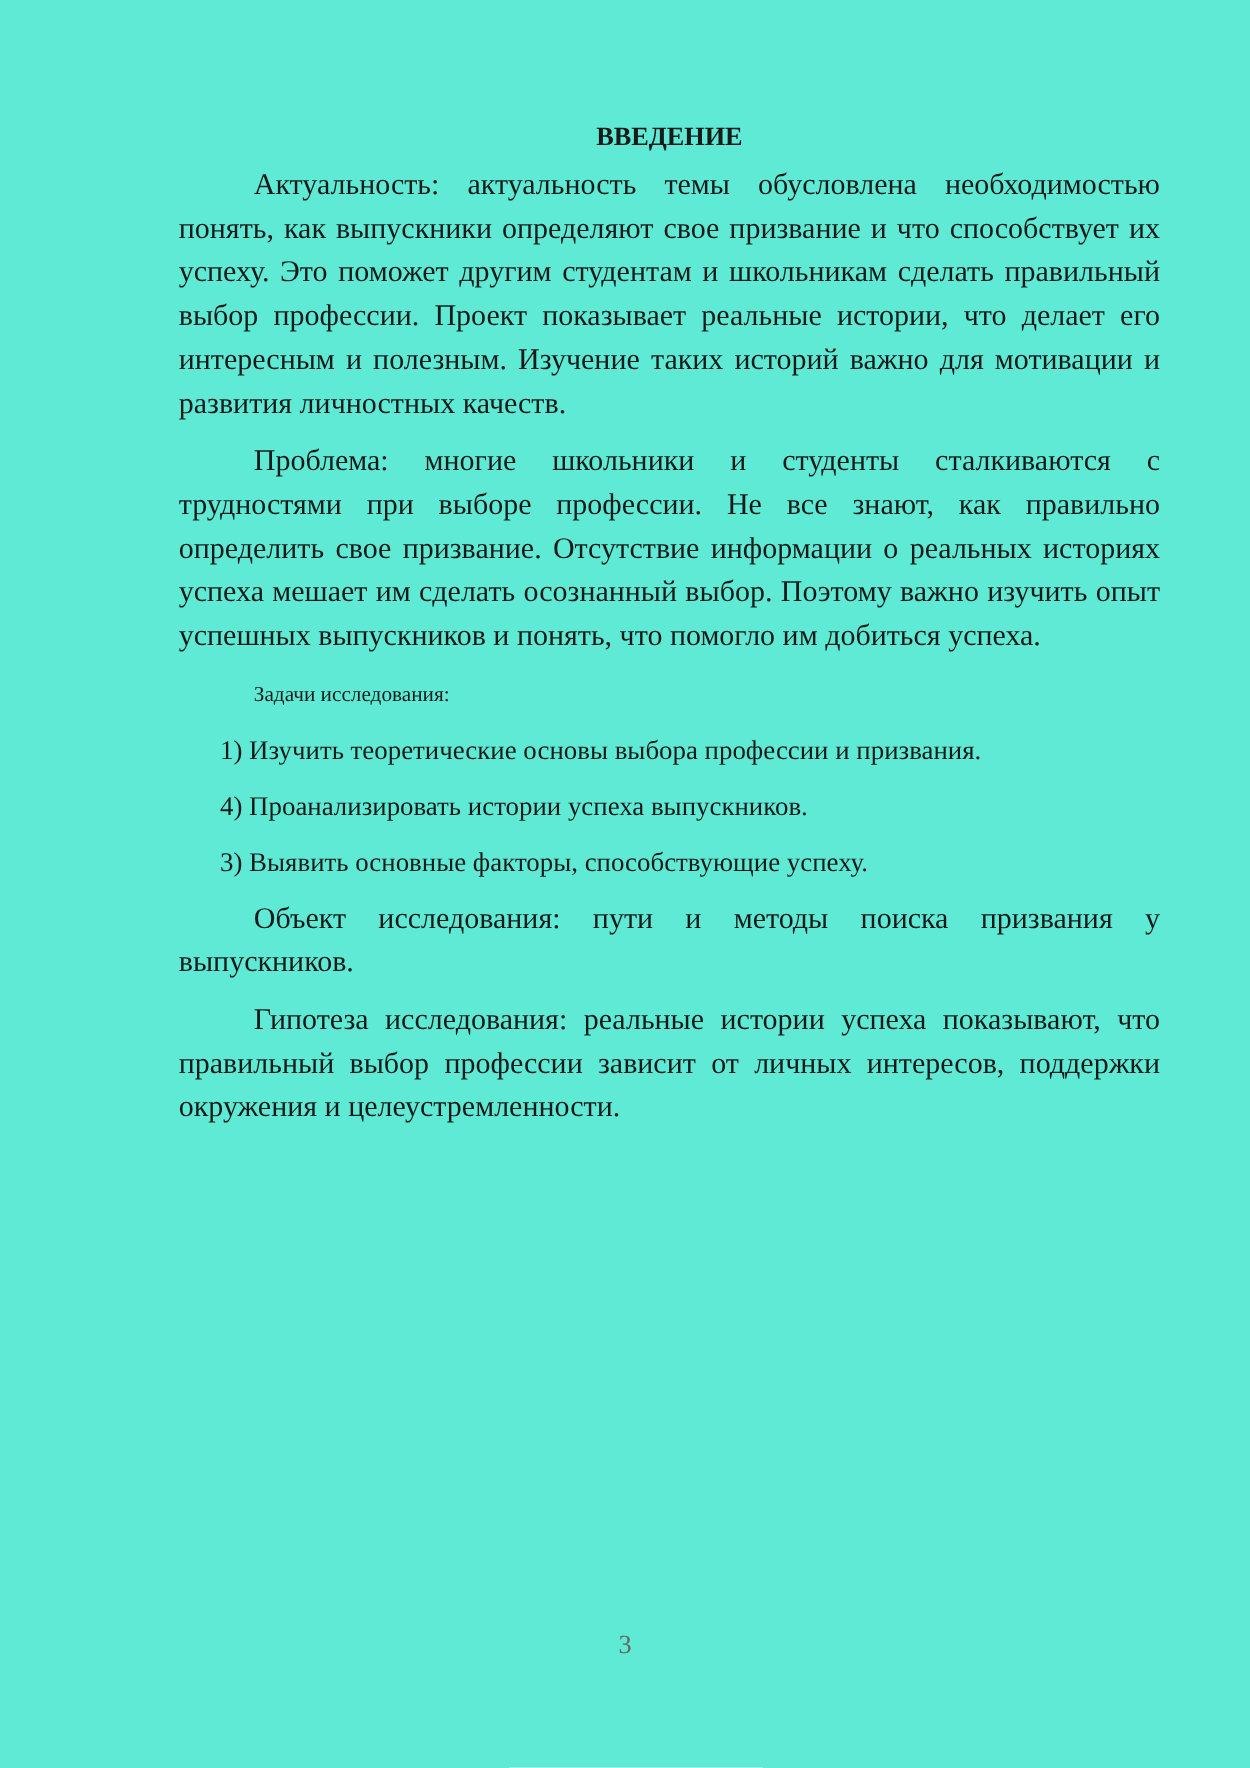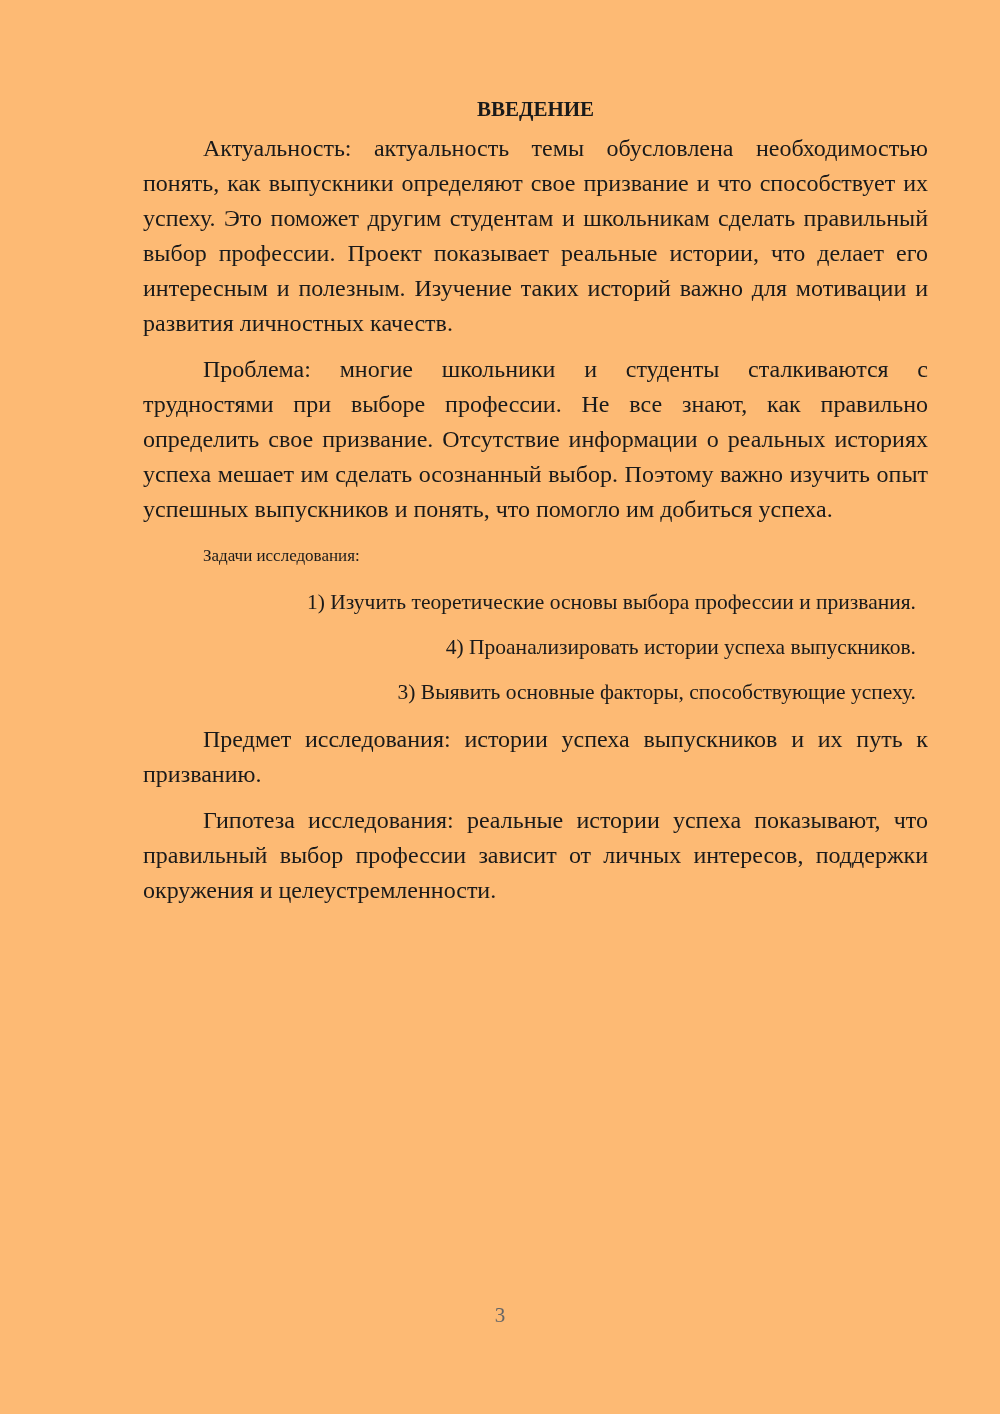--- a/index.html
+++ b/index.html
@@ -1,31 +1,31 @@
 <!DOCTYPE html>
 <html><head>
 <meta charset="utf-8">
 <style>
   html, body { margin: 0; padding: 0; background: #ffffff; }
   body { width: 1000px; height: 1414px; position: relative; overflow: hidden; }
   .page {
-    position: absolute; left: 0; top: 0; width: 1000px; height: 1414px; background: #fdba74;
+    position: absolute; left: 0; top: 0; width: 1000px; height: 1414px; background: #5eead4;
     font-family: "Liberation Serif", "DejaVu Serif", serif; color: #1a1a1a;
   }
   .content { position: absolute; left: 143px; top: 92px; width: 785px; }
   .title {
     text-align: center; font-weight: bold; font-size: 21px; line-height: 35px;
     margin: 0 0 4px 0; padding-left: 0;
   }
   p.para {
     margin: 0 0 11px 0; font-size: 24px; line-height: 35px;
     text-align: justify; text-indent: 60px;
   }
   p.tasks-heading { margin: 0 0 10px 0; font-size: 17px; line-height: 35px; text-indent: 60px; }
-  ol.tasks { list-style: none; margin: 12px; padding: 0; text-align: right; }
+  ol.tasks { list-style: none; margin: 1px; padding: 0; }
   ol.tasks li {
     font-size: 21.5px; line-height: 35px; margin: 0 0 10px 0; padding-left: 32px;
   }
   .page-number {
     position: absolute; left: 0; width: 1000px; top: 1303px; text-align: center;
     font-size: 21px; color: #666; font-family: "Liberation Serif", serif;
   }
 </style>
 </head>
 <body>
@@ -37,18 +37,18 @@
     <p class="para">Актуальность: актуальность темы обусловлена необходимостью понять, как выпускники определяют свое призвание и что способствует их успеху. Это поможет другим студентам и школьникам сделать правильный выбор профессии. Проект показывает реальные истории, что делает его интересным и полезным. Изучение таких историй важно для мотивации и развития личностных качеств.</p>
     <p class="para">Проблема: многие школьники и студенты сталкиваются с трудностями при выборе профессии. Не все знают, как правильно определить свое призвание. Отсутствие информации о реальных историях успеха мешает им сделать осознанный выбор. Поэтому важно изучить опыт успешных выпускников и понять, что помогло им добиться успеха.</p>
 
     <p class="tasks-heading">Задачи исследования:</p>
     <ol class="tasks">
       <li>1) Изучить теоретические основы выбора профессии и призвания.</li>
       <li>4) Проанализировать истории успеха выпускников.</li>
       <li>3) Выявить основные факторы, способствующие успеху.</li>
     </ol>
 
-    <p class="para">Предмет исследования: истории успеха выпускников и их путь к призванию.</p>
+    <p class="para">Объект исследования: пути и методы поиска призвания у выпускников.</p>
     <p class="para">Гипотеза исследования: реальные истории успеха показывают, что правильный выбор профессии зависит от личных интересов, поддержки окружения и целеустремленности.</p>
   </div>
 
   <div class="page-number">3</div>
 </div>
 
 </body></html>

